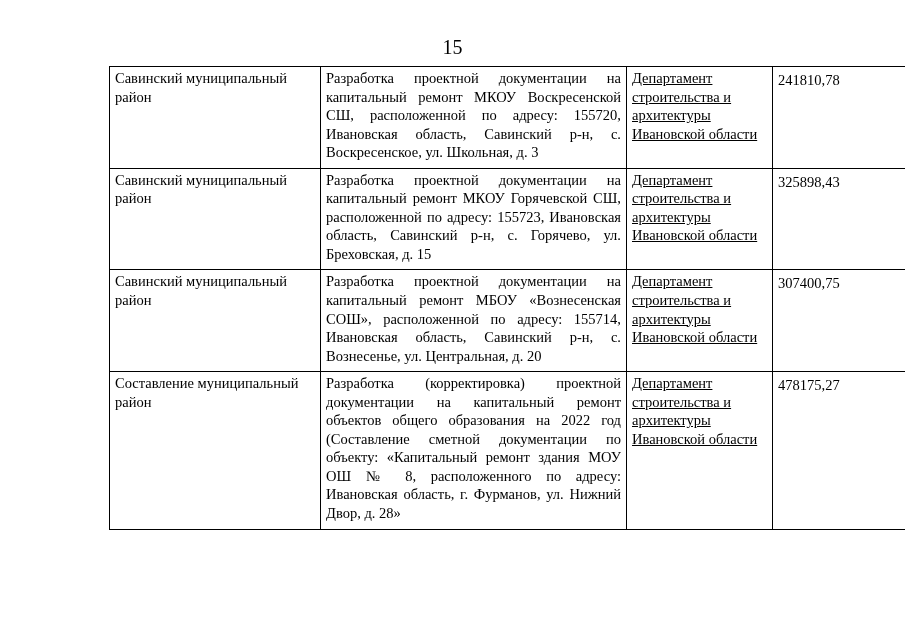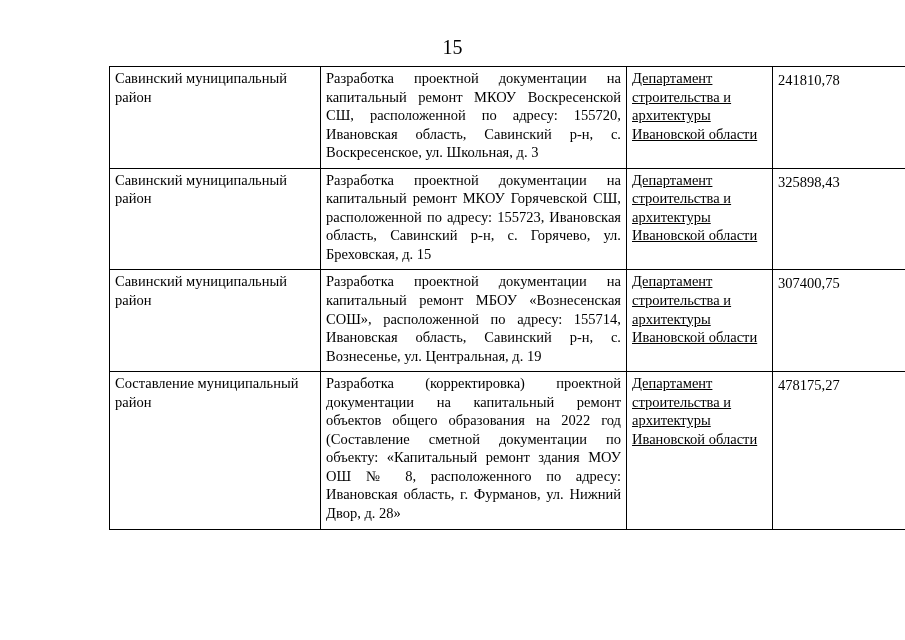--- a/index.html
+++ b/index.html
@@ -67,21 +67,21 @@
     <tr>
       <td class="col-municipality">Савинский муниципальный район</td>
       <td class="col-description">Разработка проектной документации на капитальный ремонт МКОУ Горячевской СШ, расположенной по адресу: 155723, Ивановская область, Савинский р-н, с. Горячево, ул. Бреховская, д. 15</td>
       <td class="col-department">Департамент строительства и архитектуры Ивановской области</td>
       <td class="col-amount">
           <span class="amount-text">325898,43</span>
         </td>
     </tr>
     <tr>
       <td class="col-municipality">Савинский муниципальный район</td>
-      <td class="col-description">Разработка проектной документации на капитальный ремонт МБОУ «Вознесенская СОШ», расположенной по адресу: 155714, Ивановская область, Савинский р-н, с. Вознесенье, ул. Центральная, д. 19</td>
+      <td class="col-description">Разработка проектной документации на капитальный ремонт МБОУ «Вознесенская СОШ», расположенной по адресу: 155714, Ивановская область, Савинский р-н, с. Вознесенье, ул. Центральная, д. 20</td>
       <td class="col-department">Департамент строительства и архитектуры Ивановской области</td>
       <td class="col-amount">
           <span class="amount-text">307400,75</span>
         </td>
     </tr>
     <tr>
       <td class="col-municipality">Составление муниципальный район</td>
       <td class="col-description">Разработка (корректировка) проектной документации на капитальный ремонт объектов общего образования на 2022 год (Составление сметной документации по объекту: «Капитальный ремонт здания МОУ ОШ № 8, расположенного по адресу: Ивановская область, г. Фурманов, ул. Нижний Двор, д. 28»</td>
       <td class="col-department">Департамент строительства и архитектуры Ивановской области</td>
       <td class="col-amount">

